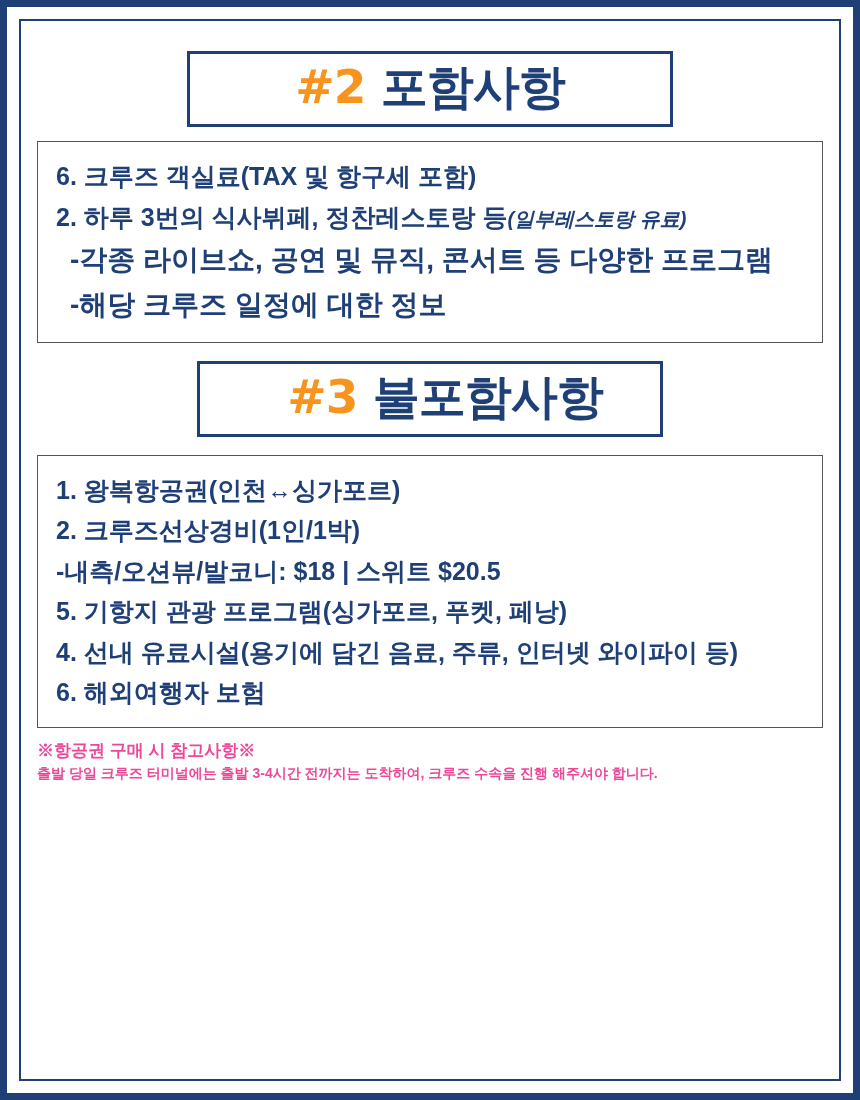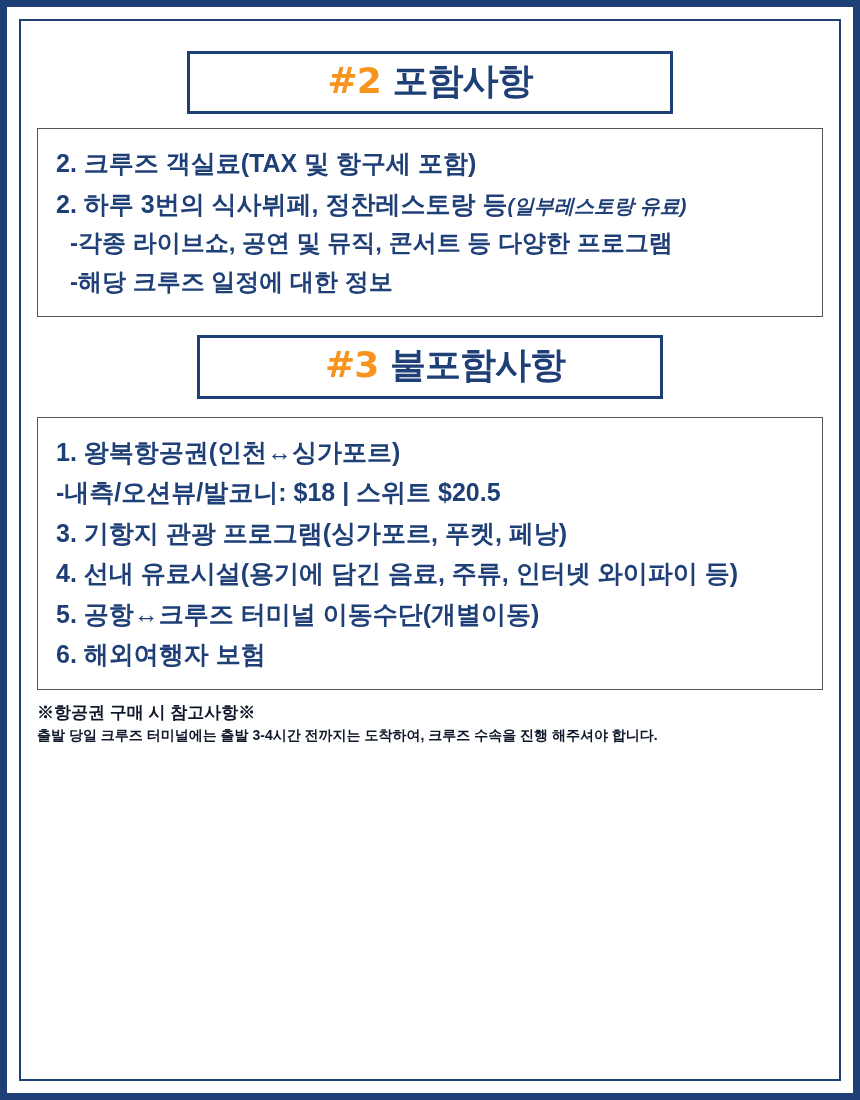--- a/index.html
+++ b/index.html
@@ -43,21 +43,21 @@
   .heading-box.first {
     margin: 14px 150px 14px 150px;
   }
   .heading-box.second {
     margin: 18px 160px 8px 160px;
     padding-left: 30px;
   }
   .heading-text {
     font-family: "DejaVu Sans", sans-serif;
     font-weight: bold;
-    font-size: 36px;
+    font-size: 47px;
     line-height: 1.15;
     letter-spacing: -1px;
     white-space: nowrap;
   }
   .num {
     color: #f7941e;
   }
   .ttl {
     color: #1f3f77;
   }
@@ -76,36 +76,36 @@
   }
   .line {
     color: #1f3f77;
     font-weight: bold;
     font-size: 25px;
     line-height: 1.62;
     white-space: nowrap;
   }
   .line.indent {
     padding-left: 14px;
-    font-size: 24px;
+    font-size: 28px;
   }
   .small-ital {
     font-size: 20px;
     font-style: italic;
     font-weight: bold;
     text-align: right;
   }
 
   
   .footer {
     margin-top: 10px;
     text-align: left;
   }
   .footer-line {
-    color: #0f172a;
+    color: #ec4899;
     font-weight: bold;
     font-size: 17px;
     line-height: 1.5;
     white-space: nowrap;
   }
   .footer-line.second {
     font-size: 14px;
   }
 </style>
 </head>
@@ -116,21 +116,21 @@
 
     <div class="heading-box first">
       <div class="heading-text">
         <span class="num">#2</span>
         <span class="ttl">포함사항</span>
       </div>
     </div>
 
     <div class="content-box box1">
       <div class="line">
-        <span>2. 크루즈 객실료(TAX 및 항구세 포함)</span>
+        <span>6. 크루즈 객실료(TAX 및 항구세 포함)</span>
       </div>
       <div class="line">
         <span>2. 하루 3번의 식사뷔페, 정찬레스토랑 등</span><span class="small-ital">(일부레스토랑 유료)</span>
       </div>
       <div class="line indent">
         <span>-각종 라이브쇼, 공연 및 뮤직, 콘서트 등 다양한 프로그램</span>
       </div>
       <div class="line indent">
         <span>-해당 크루즈 일정에 대한 정보</span>
       </div>
@@ -141,30 +141,30 @@
         <span class="num">#3</span>
         <span class="ttl">불포함사항</span>
       </div>
     </div>
 
     <div class="content-box box2">
       <div class="line">
         <span>1. 왕복항공권(인천↔싱가포르)</span>
       </div>
       <div class="line">
+        <span>2. 크루즈선상경비(1인/1박)</span>
+      </div>
+      <div class="line">
         <span>-내측/오션뷰/발코니: $18 | 스위트 $20.5</span>
       </div>
       <div class="line">
-        <span>3. 기항지 관광 프로그램(싱가포르, 푸켓, 페낭)</span>
+        <span>5. 기항지 관광 프로그램(싱가포르, 푸켓, 페낭)</span>
       </div>
       <div class="line">
         <span>4. 선내 유료시설(용기에 담긴 음료, 주류, 인터넷 와이파이 등)</span>
-      </div>
-      <div class="line">
-        <span>5. 공항↔크루즈 터미널 이동수단(개별이동)</span>
       </div>
       <div class="line">
         <span>6. 해외여행자 보험</span>
       </div>
     </div>
 
     <div class="footer">
       <div class="footer-line">※항공권 구매 시 참고사항※</div>
       <div class="footer-line second">출발 당일 크루즈 터미널에는 출발 3-4시간 전까지는 도착하여, 크루즈 수속을 진행 해주셔야 합니다.</div>
     </div>

